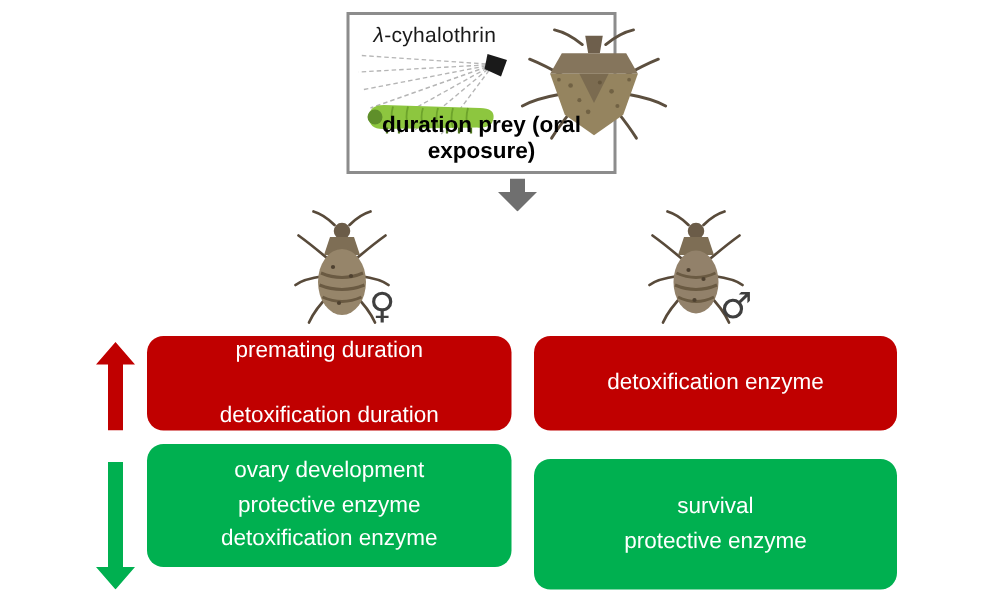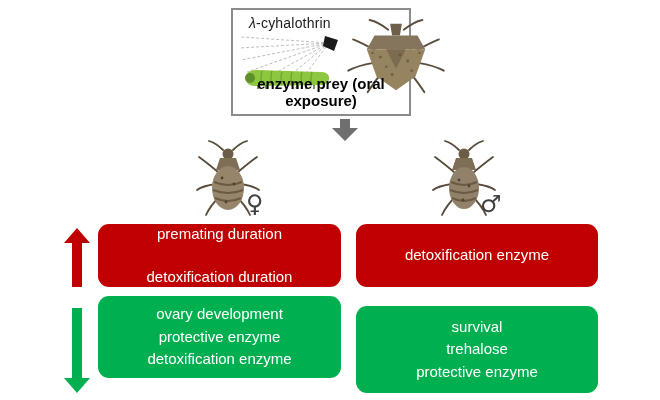--- a/index.html
+++ b/index.html
@@ -102,21 +102,21 @@
           <circle cx="50" cy="58" r="1.6"></circle>
         <circle cx="66" cy="44" r="1.6"></circle>
           <circle cx="58" cy="38" r="1.4"></circle>
         <circle cx="44" cy="50" r="1.4"></circle>
           <circle cx="70" cy="54" r="1.4"></circle>
         <circle cx="30" cy="36" r="1.3"></circle>
           <circle cx="78" cy="36" r="1.3"></circle>
       </g>
     </svg>
 
-    <div class="abs treatment-label">enzyme prey (oral exposure)</div>
+    <div class="abs treatment-label">duration prey (oral exposure)</div>
   </div>
 
   <svg class="abs flow-arrow" viewBox="0 0 30 22" aria-hidden="true">
     <polygon points="10,0 20,0 20,9 28,9 15,22 2,9 10,9" fill="#6f6f6f"></polygon>
   </svg>
 
   <svg class="abs nymph-female" viewBox="0 0 64 80" aria-hidden="true">
     <g stroke="#584a3a" stroke-width="1.8" fill="none" stroke-linecap="round">
       <path d="M27 10 Q20 3 13 1"></path>
         <path d="M37 10 Q44 3 51 1"></path>
@@ -180,17 +180,16 @@
   </div>
 
   <div class="abs effect-box dec box-dec-female">
     <span class="effect-line">ovary development</span>
     <span class="effect-line">protective enzyme</span>
     <span class="effect-line">detoxification enzyme</span>
   </div>
 
   <div class="abs effect-box dec box-dec-male">
     <span class="effect-line">survival</span>
-    <span class="effect-line">trehalose</span>
     <span class="effect-line">protective enzyme</span>
   </div>
 
 </div>
 
 </body></html>

